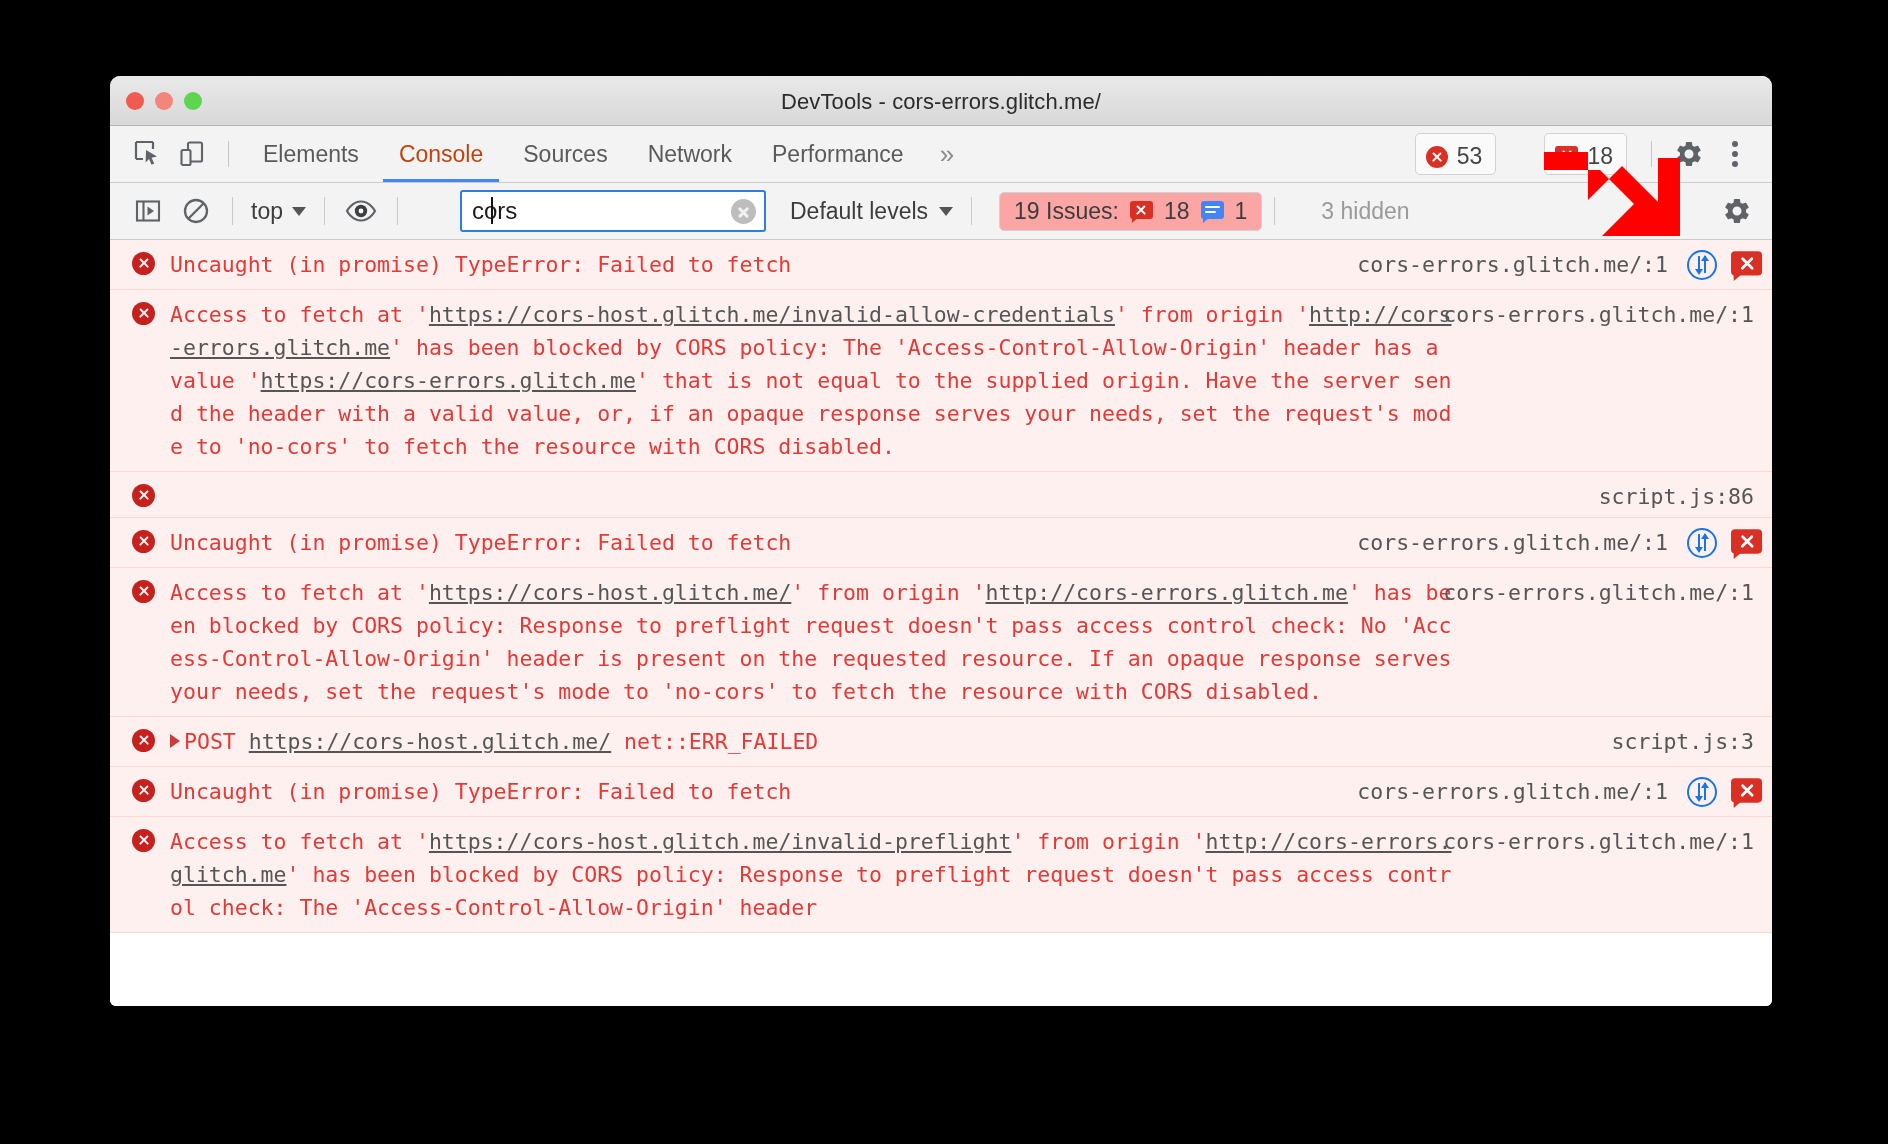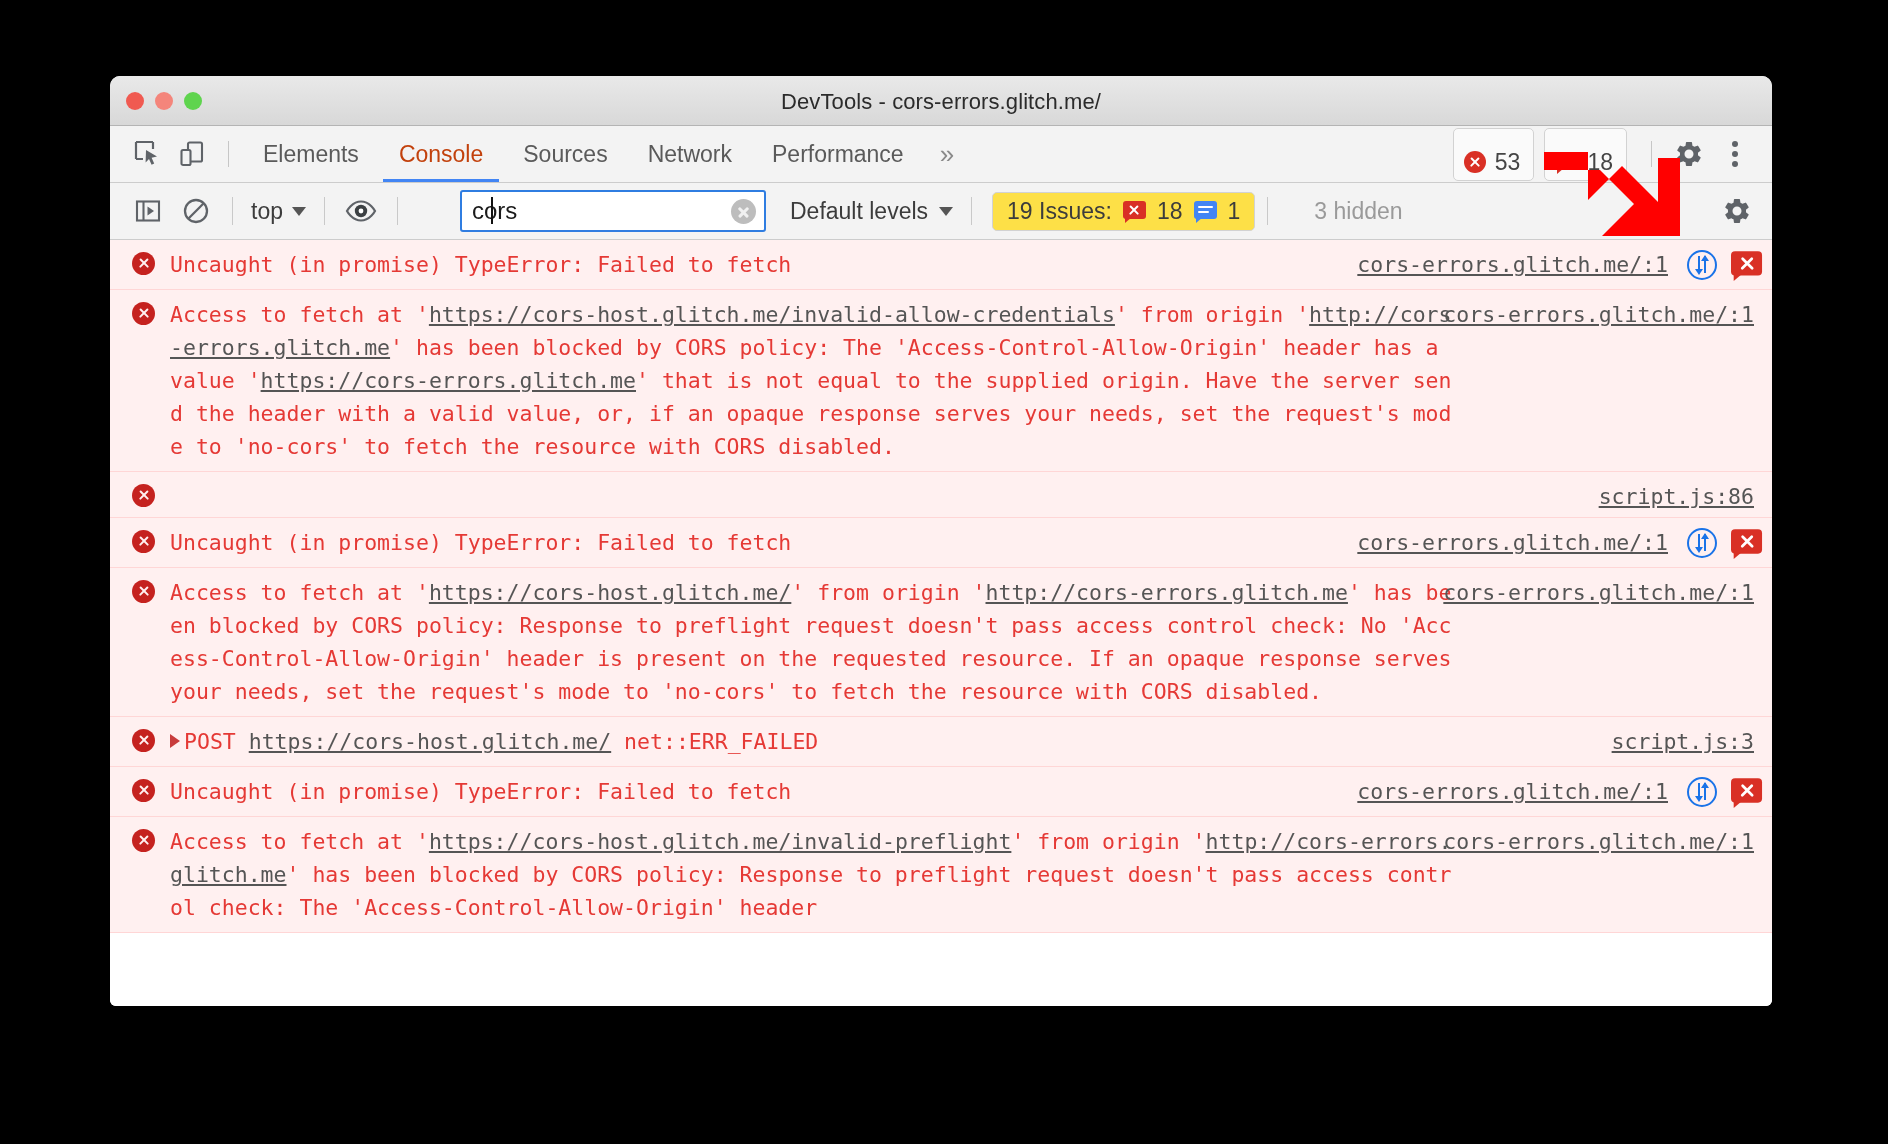--- a/index.html
+++ b/index.html
@@ -89,23 +89,24 @@
   }
   .tabbar-right {
     margin-left: auto;
     display: flex; align-items: center;
     padding-right: 14px;
   }
   .badge-box {
     display: flex; align-items: center; gap: 9px;
     border: 1px solid #d2d2d2; border-radius: 5px;
     background: #fafafa;
-    padding: 20px 13px 4px 10px;
+    padding: 9px 13px 4px 10px;
     margin-right: 10px;
     cursor: pointer;
+    margin-left: 38px;
   }
   .badge-num { font-size: 23px; color: #444; }
   .gear-btn, .kebab-btn {
     width: 46px; height: 42px;
     display: flex; align-items: center; justify-content: center;
     cursor: pointer;
   }
 
   
   .circ-x {
@@ -206,23 +207,23 @@
 
   .levels-select {
     display: flex; align-items: center; gap: 11px;
     font-size: 23px; color: #3c3c3c;
     margin-left: 18px; padding: 0 6px; cursor: pointer;
     white-space: nowrap;
   }
   .issues-box {
     display: flex; align-items: center; gap: 11px;
     border: 1px solid #d2d2d2; border-radius: 5px;
-    background: #fde047;
+    background: #fca5a5;
     padding: 5px 14px;
-    margin-left: 8px;
+    margin-left: 15px;
     cursor: pointer; white-space: nowrap;
   }
   .issues-label { font-size: 23px; color: #3c3c3c; }
   .issues-num { font-size: 23px; color: #3c3c3c; }
   .hidden-label {
     margin-left: 34px;
     font-size: 23px; color: #9a9a9a; white-space: nowrap;
   }
   .filterbar-right { margin-left: auto; display:flex; align-items:center; padding-right: 12px; }
 
@@ -278,21 +279,20 @@
     margin-right: 4px;
     vertical-align: 1px;
     cursor: pointer;
   }
   .src-link {
     position: absolute;
     top: 4px;
     font-family: "DejaVu Sans Mono", monospace;
     font-size: 21.5px;
     color: #555555;
-    text-decoration: underline;
     text-align: right;
     cursor: pointer;
     white-space: nowrap;
   }
   .row-icons {
     position: absolute;
     top: 2px; right: 18px;
     display: flex; align-items: center; gap: 14px;
   }
   .net-icon {

